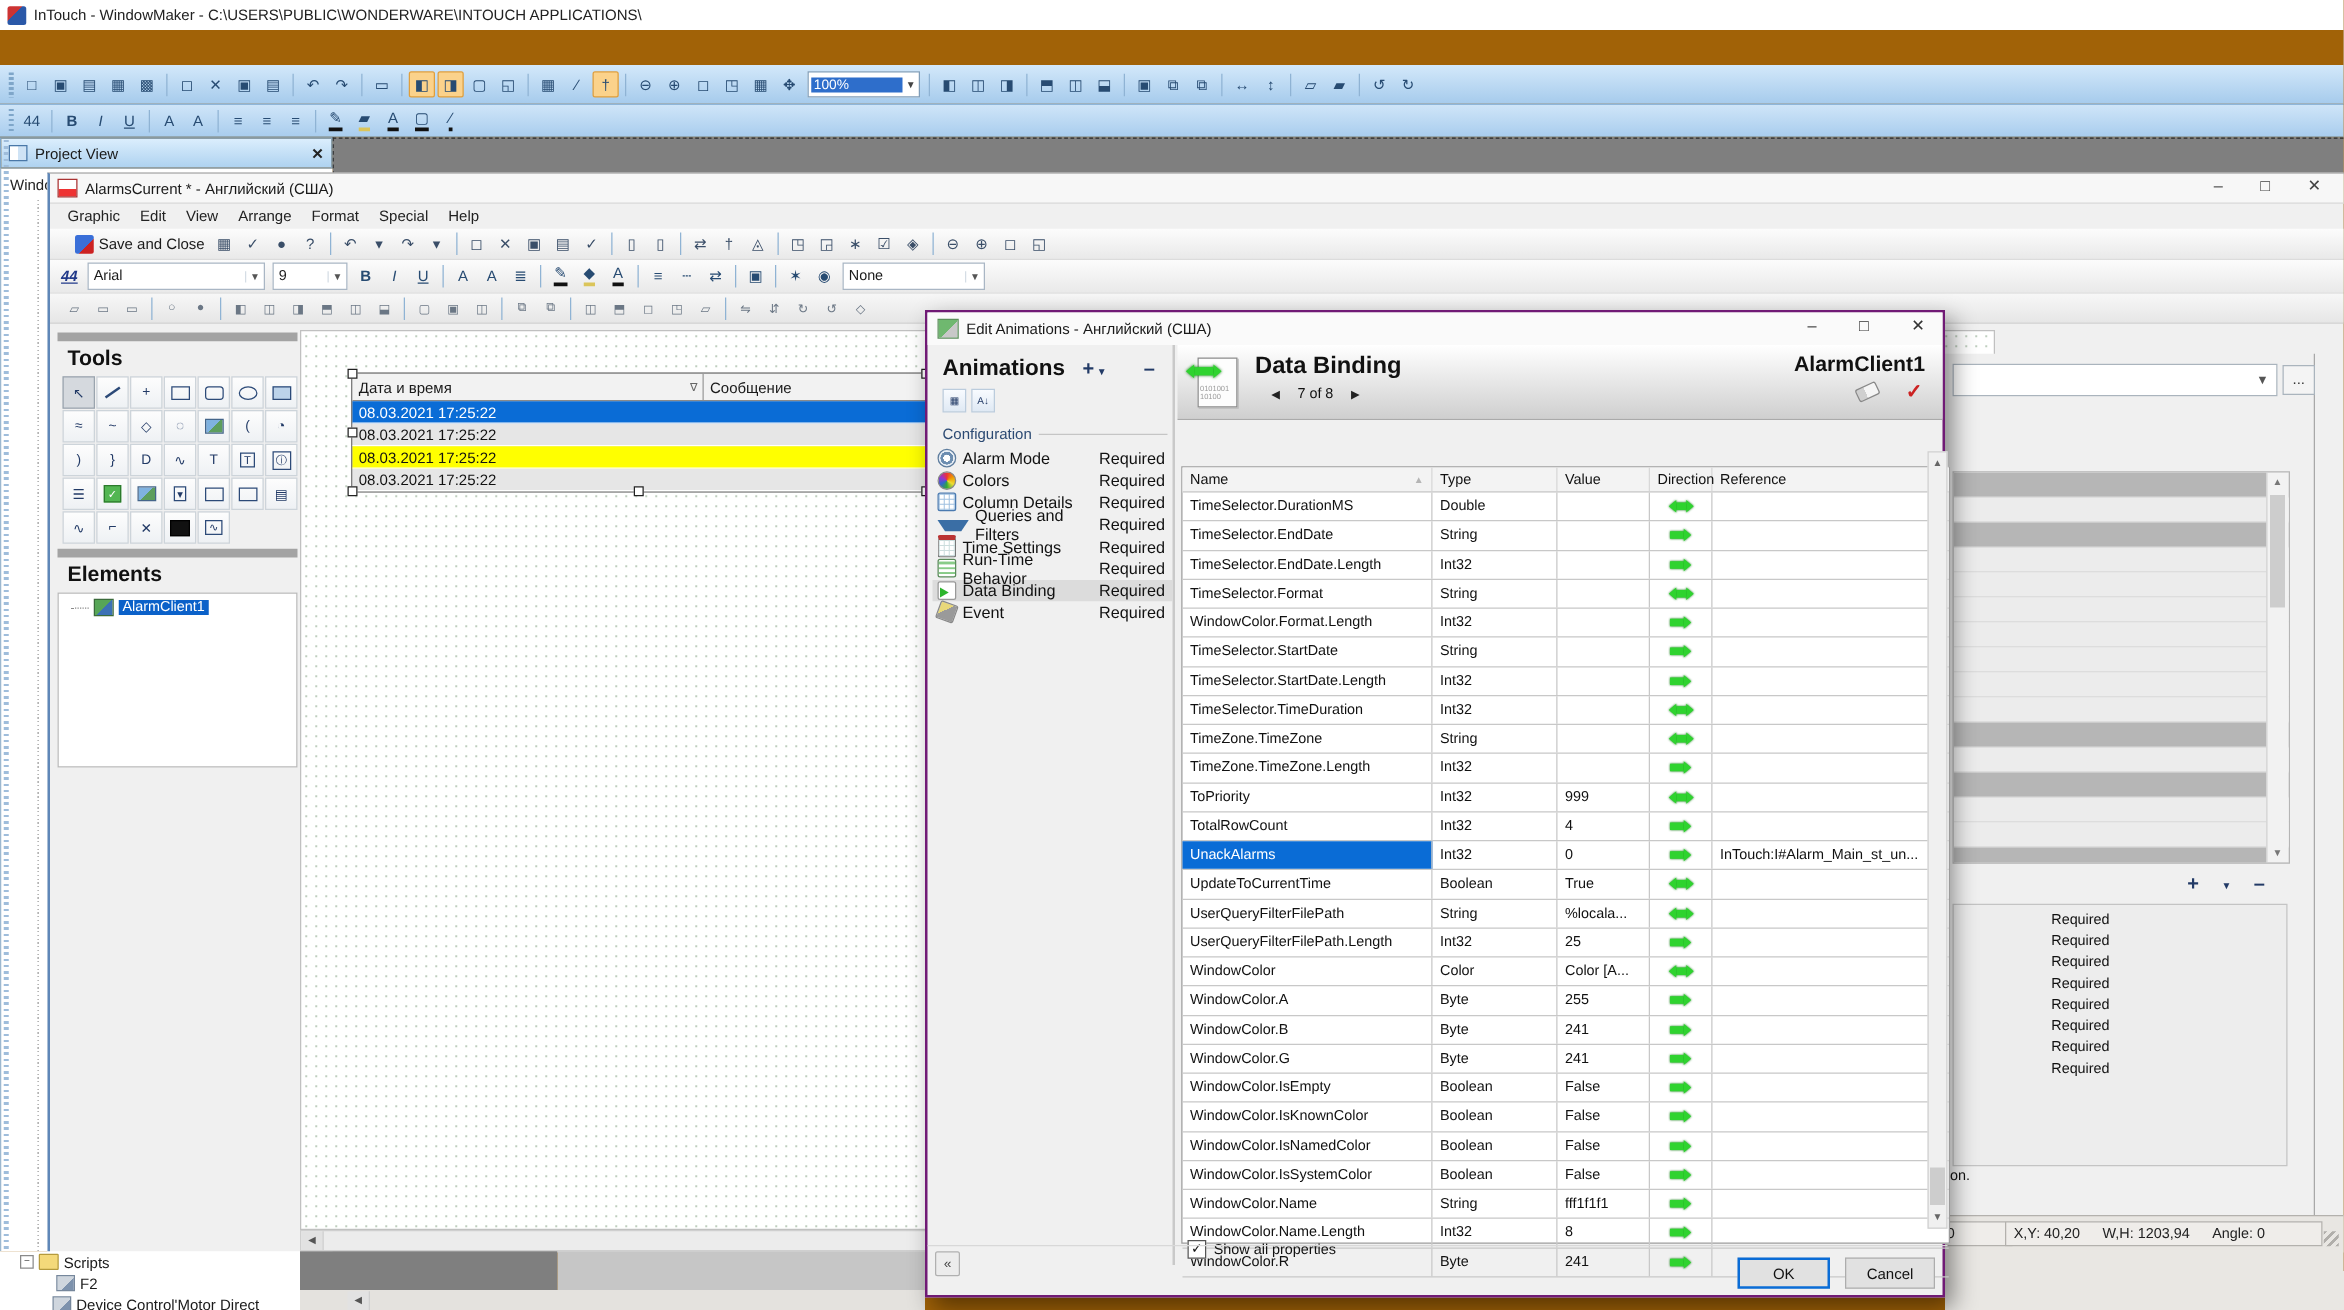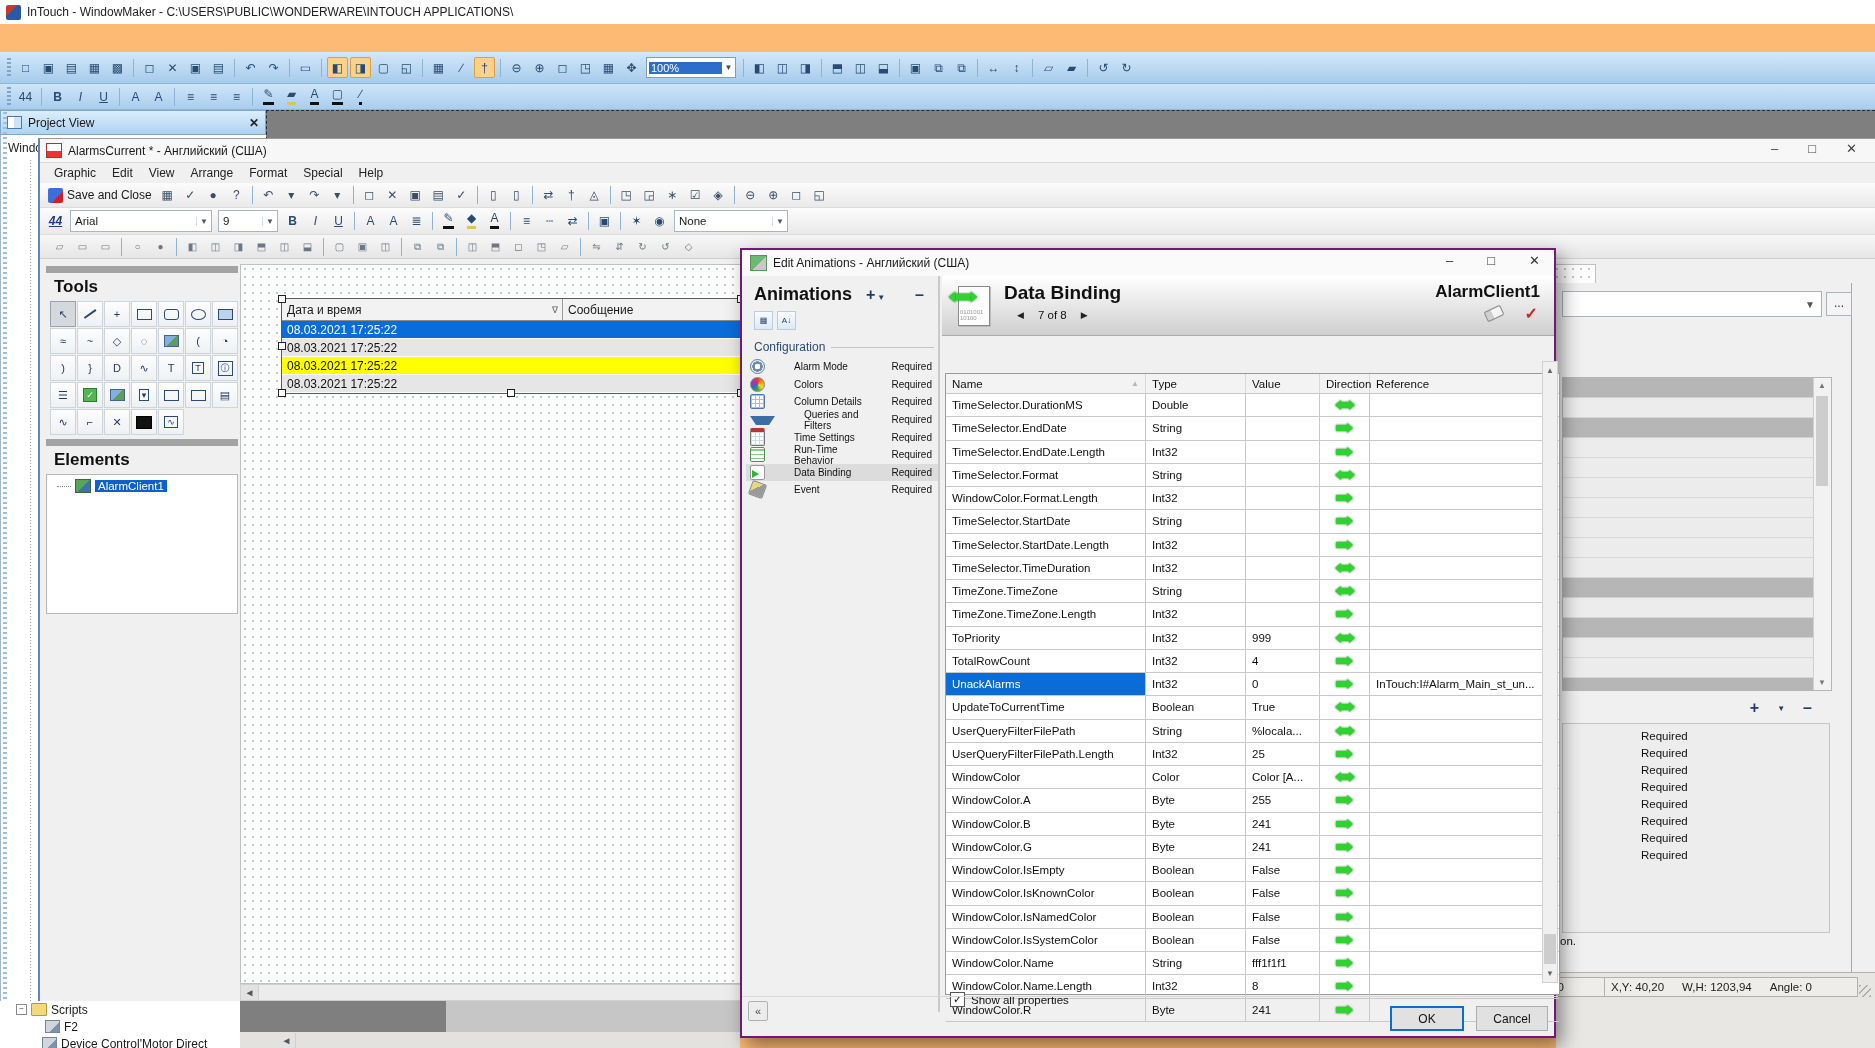--- a/index.html
+++ b/index.html
@@ -1,16 +1,16 @@
 <!DOCTYPE html>
 <html><head>
 <meta charset="utf-8">
 <style>
   html,body{margin:0;padding:0;background:#d6d3ce;font-family:"Liberation Sans",sans-serif;}
-  #root{position:relative;width:1875px;height:1048px;overflow:hidden;background:#fdba74;font-size:12px;color:#1a1a1a;}
+  #root{position:relative;width:1875px;height:1048px;overflow:hidden;background:#a16207;font-size:12px;color:#1a1a1a;}
   .abs{position:absolute;}
   
   .mw-titlebar{left:0;top:0;width:1875px;height:24px;background:#ffffff;display:flex;align-items:center;gap:6px;padding-left:6px;box-sizing:border-box;}
   .mw-appicon{width:15px;height:15px;background:linear-gradient(135deg,#c33 0 40%,#2a58a8 40% 100%);border-radius:2px;}
   .mw-title{font-size:12px;color:#222;}
   .mw-menubar{left:0;top:24px;width:1875px;height:28px;background:#abd1ef;display:flex;align-items:center;padding-left:8px;box-sizing:border-box;}
   .mw-menubar .mi{padding:3px 9px;color:#15202b;}
   .mw-menubar .tags{margin-left:10px;color:#15202b;}
   .mw-toolbar1{left:0;top:52px;width:1875px;height:32px;background:linear-gradient(#d3e8fa,#a6cbec);display:flex;align-items:center;padding-left:4px;box-sizing:border-box;border-bottom:1px solid #8fb6d9;}
   .mw-toolbar2{left:0;top:84px;width:1875px;height:26px;background:linear-gradient(#cfe5f8,#a9cdee);display:flex;align-items:center;padding-left:4px;box-sizing:border-box;border-bottom:1px solid #8fb6d9;}
@@ -31,21 +31,21 @@
   .pv-dots{left:3px;top:112px;width:4px;height:888px;background:repeating-linear-gradient(#9fbddb 0 2px,transparent 2px 5px);}
   .pv-vline{left:30px;top:160px;width:1px;height:845px;background:repeating-linear-gradient(#9a9a9a 0 1px,transparent 1px 3px);}
   .pv-windo{left:8px;top:141px;width:30px;height:16px;overflow:hidden;white-space:nowrap;color:#222;}
   
   .cw{left:38px;top:138px;width:1837px;height:864px;background:#f0f0f0;border-left:2px solid #5f87b8;border-top:1px solid #9a9a9a;box-sizing:border-box;}
   .cw-titlebar{left:0;top:0;width:100%;height:24px;background:#f7f7f7;display:flex;align-items:center;gap:6px;padding-left:6px;box-sizing:border-box;border-bottom:1px solid #d8d8d8;}
   .cw-icon{width:14px;height:13px;background:linear-gradient(#fff 55%,#e33 55%);border:1px solid #a33;}
   .cw-btns{position:absolute;right:18px;top:2px;display:flex;gap:30px;color:#444;font-size:13px;}
   .cw-menubar{left:0;top:24px;width:100%;height:20px;display:flex;align-items:center;padding-left:6px;box-sizing:border-box;}
   .cw-menubar .mi{padding:2px 8px;color:#222;}
-  .cw-toolbar1{left:0;top:44px;width:100%;height:25px;background:linear-gradient(#fcfcfc,#e9e9e9);display:flex;align-items:center;padding-left:4px;box-sizing:border-box;border-bottom:1px solid #dcdcdc;}
+  .cw-toolbar1{left:0;top:44px;width:100%;height:25px;background:linear-gradient(#fcfcfc,#e9e9e9);display:flex;align-items:center;padding-left:16px;box-sizing:border-box;border-bottom:1px solid #dcdcdc;}
   .cw-toolbar1 .tbico{color:#3a4e68;}
   .savclose{display:flex;align-items:center;gap:4px;padding:1px 4px;}
   .savclose .sicn{width:15px;height:15px;background:linear-gradient(135deg,#3a6fd8 0 60%,#c22 60%);border-radius:2px;}
   .cw-toolbar2{left:0;top:69px;width:100%;height:27px;background:linear-gradient(#fcfcfc,#e9e9e9);display:flex;align-items:center;padding-left:4px;box-sizing:border-box;border-bottom:1px solid #dcdcdc;}
   .combo{height:20px;background:#fff;border:1px solid #a9b6c4;display:flex;align-items:center;margin:0 3px;font-size:11.5px;}
   .combo .cv{flex:1;padding:0 4px;white-space:nowrap;overflow:hidden;}
   .combo .dd{width:14px;text-align:center;color:#555;font-size:8px;border-left:1px solid #d5dde5;}
   .cw-toolbar3{left:0;top:96px;width:100%;height:24px;background:linear-gradient(#f7f7f7,#e6e6e6);display:flex;align-items:center;padding-left:8px;box-sizing:border-box;border-bottom:1px solid #d0d0d0;}
   .cw-toolbar3 .tbico{color:#6b7785;font-size:10px;}
   
@@ -118,21 +118,21 @@
   .anim-panel{position:absolute;left:4px;top:26px;width:192px;height:736px;border-right:2px solid #c9c9c9;}
   .anim-head{display:flex;align-items:baseline;padding:8px 8px 2px 8px;}
   .anim-title{font-weight:bold;font-size:18px;color:#111;}
   .anim-plus{margin-left:14px;color:#223a66;font-weight:bold;font-size:16px;}
   .anim-dd{font-size:8px;color:#223a66;margin-left:2px;}
   .anim-minus{margin-left:auto;color:#223a66;font-weight:bold;font-size:16px;padding-right:6px;}
   .anim-tools{display:flex;gap:4px;padding:4px 8px 6px 8px;}
   .anim-tools .ti{width:17px;height:17px;border:1px solid #bcd;background:linear-gradient(#f8fbff,#dfe9f4);display:flex;align-items:center;justify-content:center;font-size:8px;color:#223a66;}
   .cfg-label{display:flex;align-items:center;gap:6px;padding:4px 4px 4px 8px;color:#2c4a73;font-size:12px;}
   .cfg-label .rule{flex:1;border-top:1px solid #c5c5c5;}
-  .cfg-item{display:flex;align-items:center;height:17.6px;padding:0 6px 0 4px;font-size:10px;color:#111;gap:24px;}
+  .cfg-item{display:flex;align-items:center;height:17.6px;padding:0 6px 0 4px;font-size:13px;color:#111;}
   .cfg-item.sel{background:#dcdcdc;}
   .cfg-item .lab{margin-left:5px;}
   .cfg-item .req{margin-left:auto;}
   .cicon{width:13px;height:13px;flex:0 0 13px;border-radius:2px;}
   .ci-alarm{border-radius:50%;background:radial-gradient(circle at 50% 50%,#fff 0 30%,#6c8db0 32% 55%,#e8eef5 57% 100%);border:1px solid #5e7d9e;}
   .ci-colors{border-radius:50%;background:conic-gradient(#e33,#e90,#ed3,#3a3,#36c,#93c,#e33);border:1px solid #888;}
   .ci-grid{background:linear-gradient(#fff,#fff),#fff;border:1px solid #4a7ab0;background-image:linear-gradient(#9fc0e0 1px,transparent 1px),linear-gradient(90deg,#9fc0e0 1px,transparent 1px);background-size:4px 4px;}
   .ci-funnel{width:0;height:0;border-left:6px solid transparent;border-right:6px solid transparent;border-top:9px solid #3a6ea5;border-radius:0;margin-top:1px;}
   .ci-cal{background:#fff;border:1px solid #777;border-top:4px solid #b33;background-image:linear-gradient(#cdd 1px,transparent 1px),linear-gradient(90deg,#cdd 1px,transparent 1px);background-size:4px 4px;}
   .ci-list{background:#fff;border:1px solid #5a8a5a;background-image:repeating-linear-gradient(#8c8 0 1.5px,transparent 1.5px 4px);background-position:0 2px;}

